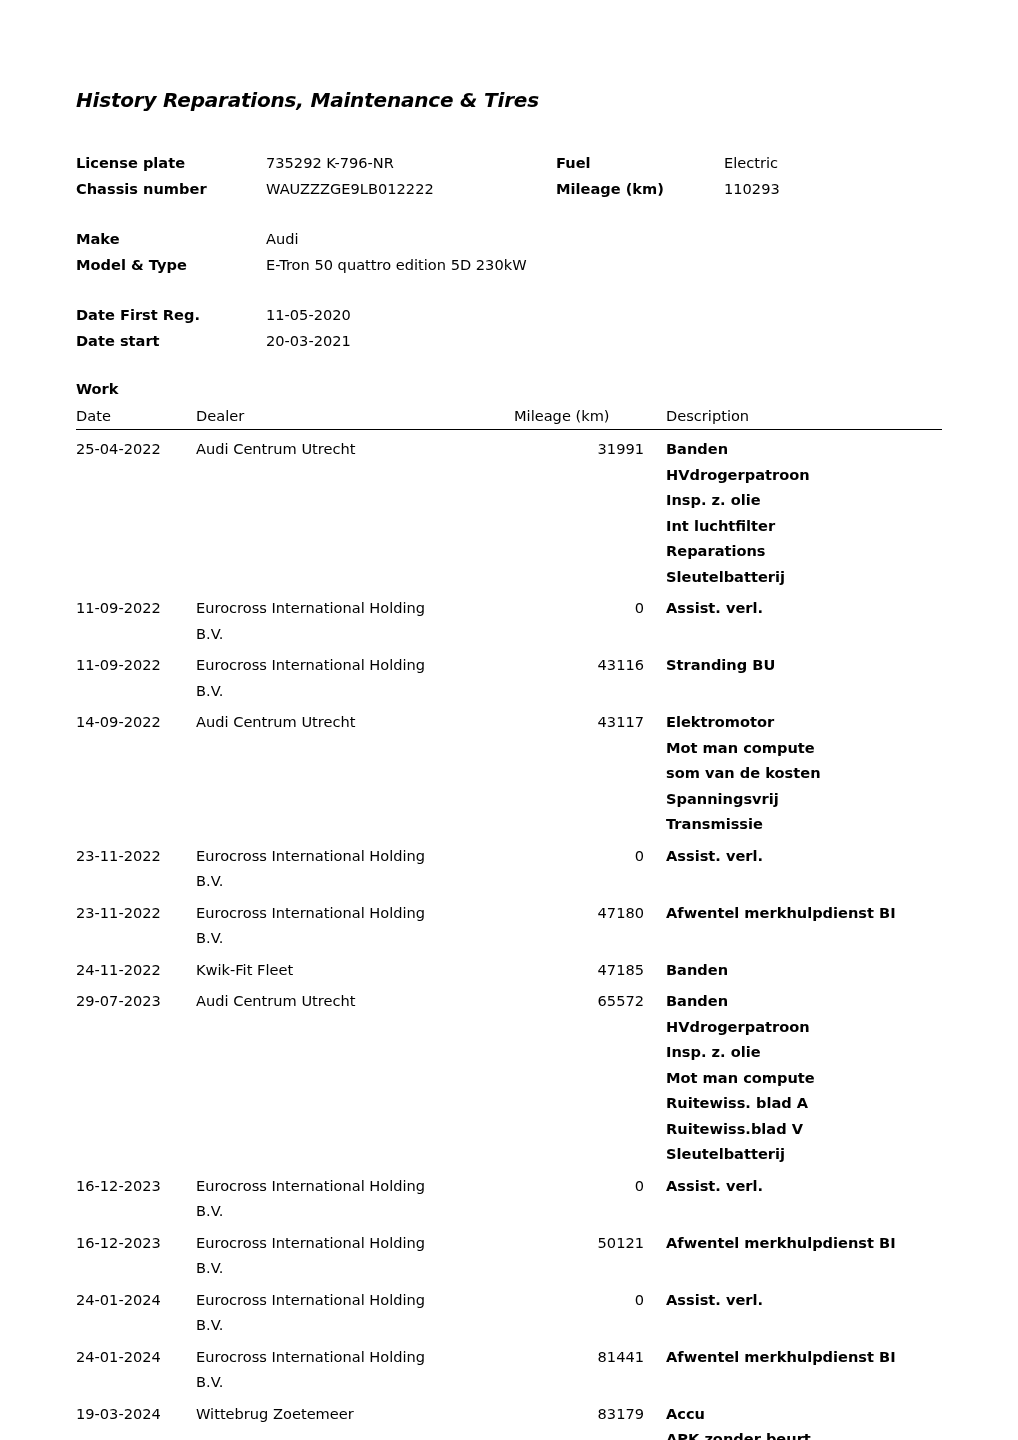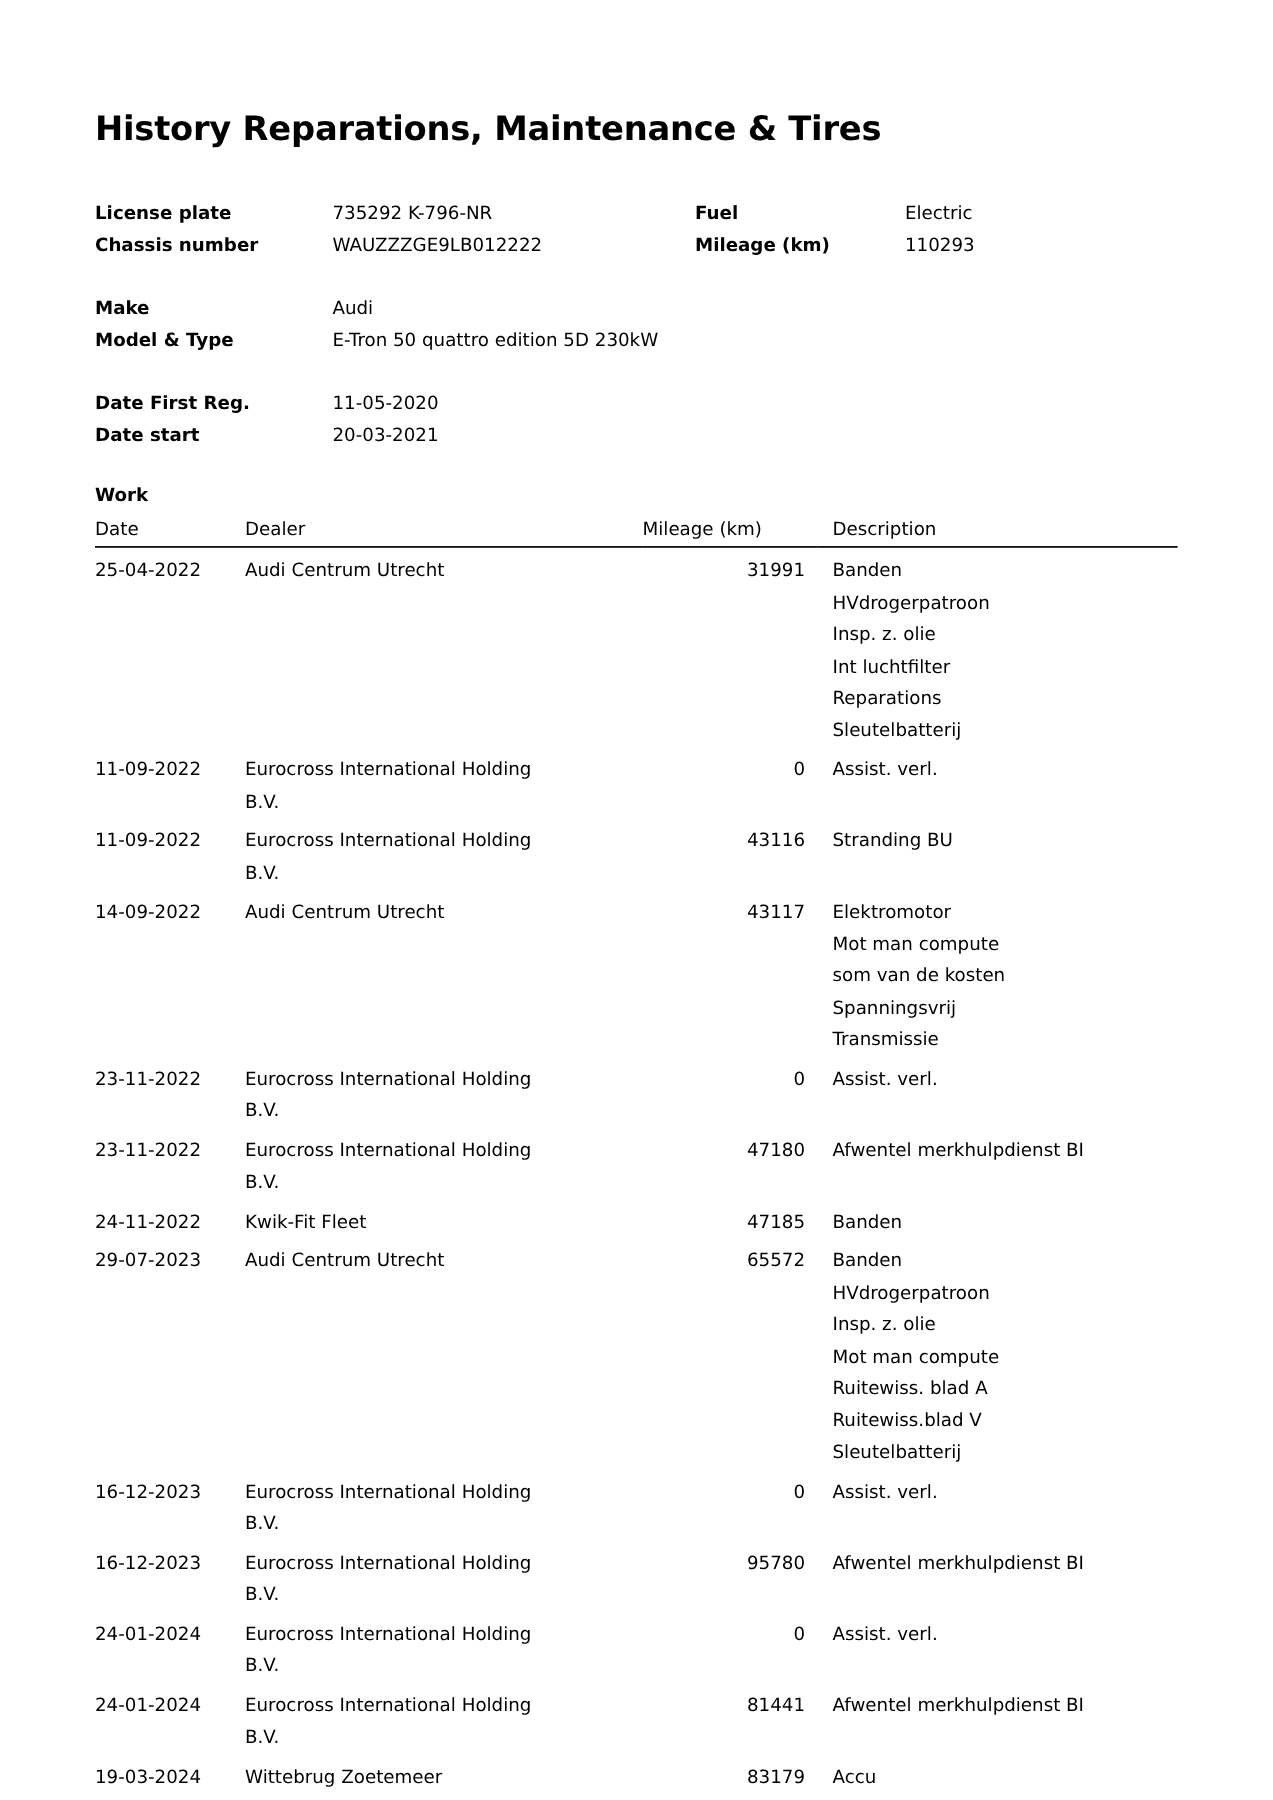--- a/index.html
+++ b/index.html
@@ -15,25 +15,26 @@
     -webkit-font-smoothing: antialiased;
   }
   .page {
     position: relative;
     width: 1018px;
     min-height: 1440px;
     box-sizing: border-box;
     padding: 88px 78px 40px 76px;
   }
   h1.doc-title {
-    font-size: 27px;
+    font-size: 20px;
     font-weight: bold;
     letter-spacing: -0.2px;
     margin: 0 0 38px 0;
     line-height: 1.2;
+    font-style: italic;
   }
   
   .info-block {
     margin-bottom: 6px;
   }
   .info-row {
     display: flex;
     align-items: center;
     line-height: 26px;
     font-size: 14.6px;
@@ -87,21 +88,21 @@
     vertical-align: top;
     padding: 6px 0 0 0;
     line-height: 25.5px;
   }
   .col-date { width: 120px; }
   .col-dealer { width: 300px; padding-right: 18px !important; }
   .col-mileage { width: 130px; text-align: right; padding-right: 10px !important; }
   .col-desc { width: auto; padding-left: 12px !important; }
   th.col-mileage { text-align: right; padding-right: 10px; }
   th.col-desc { padding-left: 12px; }
-  .desc-line { display: block; }
+  .desc-line { display: block; font-weight: bold; }
   .dealer-wrap { display: block; max-width: 250px; }
 </style>
 </head>
 <body>
 
 <div class="page">
 
   <h1 class="doc-title">History Reparations, Maintenance &amp; Tires</h1>
 
   <div class="info-block">
@@ -261,21 +262,21 @@
           <td class="col-mileage">0</td>
           <td class="col-desc">
             <span class="desc-line">Assist. verl.</span>
           </td>
         </tr>
         <tr>
           <td class="col-date">16-12-2023</td>
           <td class="col-dealer">
             <span class="dealer-wrap">Eurocross International Holding B.V.</span>
           </td>
-          <td class="col-mileage">95780</td>
+          <td class="col-mileage">50121</td>
           <td class="col-desc">
             <span class="desc-line">Afwentel merkhulpdienst BI</span>
           </td>
         </tr>
         <tr>
           <td class="col-date">24-01-2024</td>
           <td class="col-dealer">
             <span class="dealer-wrap">Eurocross International Holding B.V.</span>
           </td>
           <td class="col-mileage">0</td>

